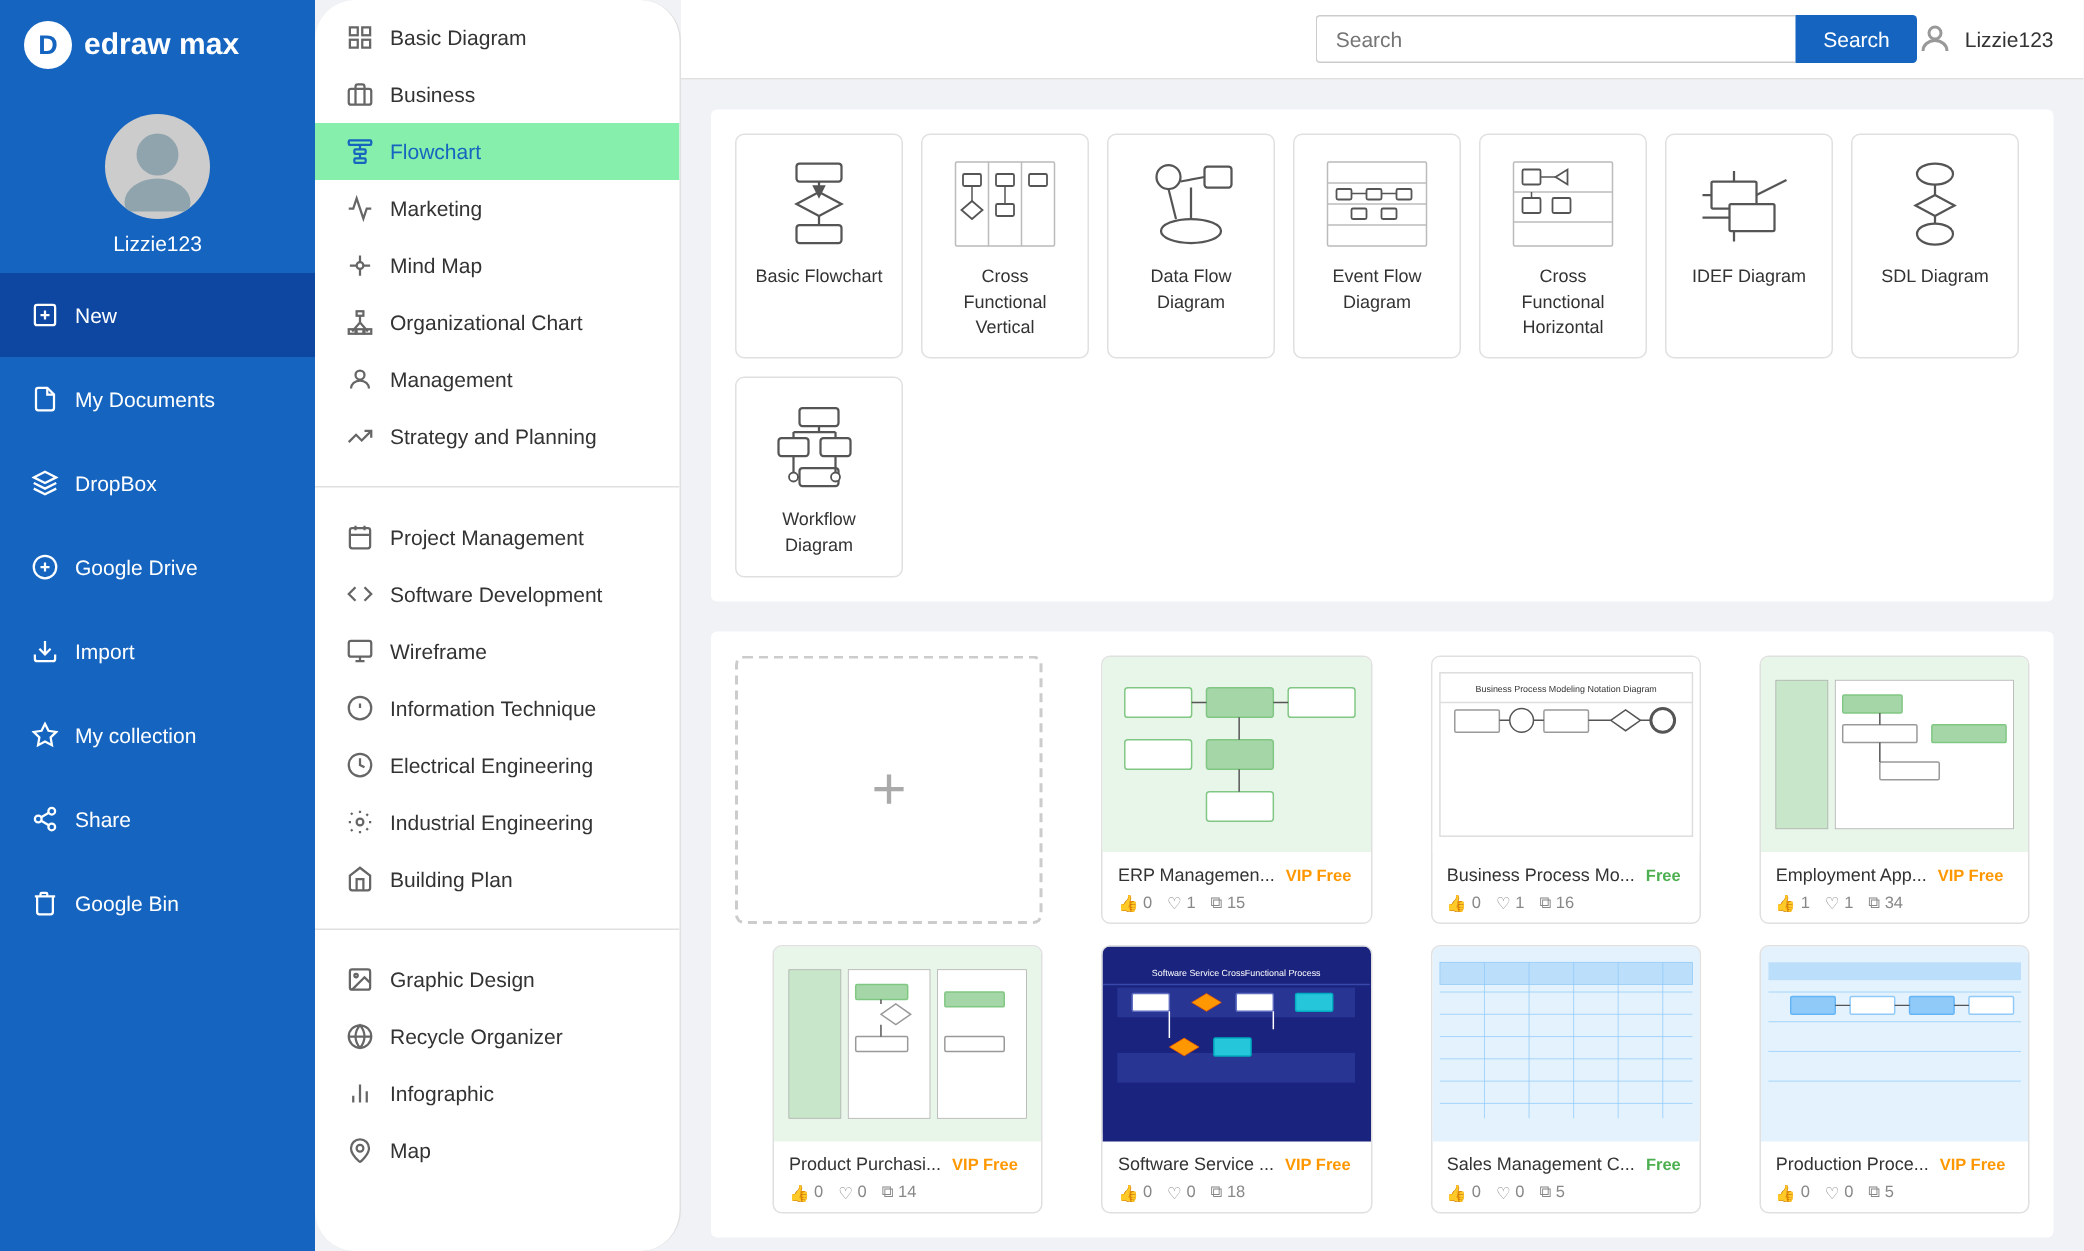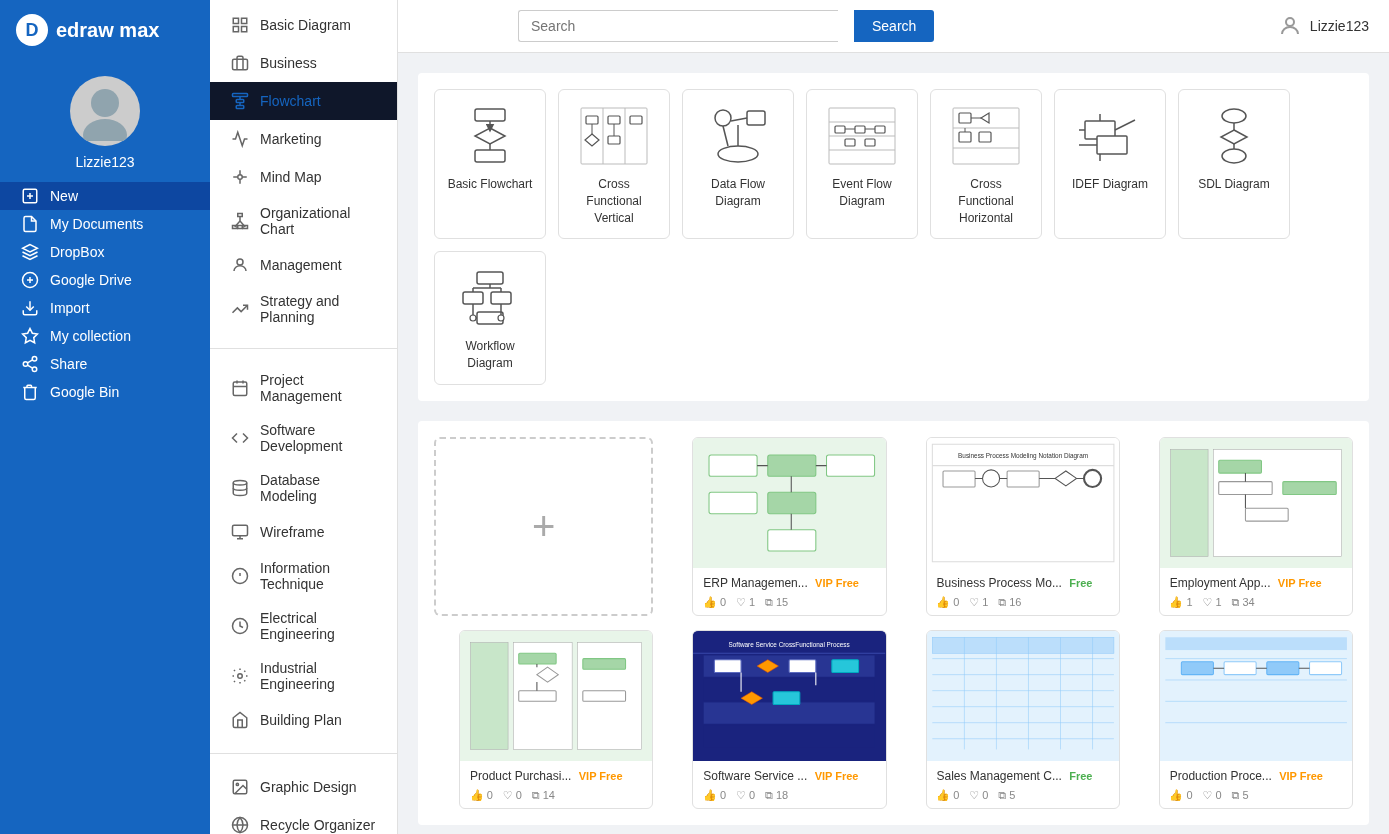--- a/index.html
+++ b/index.html
@@ -55,50 +55,51 @@
       overflow: hidden;
       margin-bottom: 8px;
     }
     .sidebar-avatar svg { width: 60px; height: 60px; }
     .sidebar-username { font-size: 14px; color: white; }
 
     .sidebar-nav-item {
       display: flex;
       align-items: center;
       gap: 10px;
-      padding: 4px 20px;
+      padding: 18px 20px;
       cursor: pointer;
       font-size: 14px;
       color: white;
     }
     .sidebar-nav-item.active { background: #0d47a1; }
     .sidebar-nav-icon { width: 20px; height: 20px; display: flex; align-items: center; justify-content: center; flex-shrink: 0; }
 
     
     .mid-sidebar {
-      width: 188px;
+      width: 244px;
       background: white;
       border-right: 1px solid #e0e0e0;
       overflow-y: auto;
       height: 100vh;
       flex-shrink: 0;
+      border-radius: 27px;
     }
     .mid-sidebar-section {
       padding: 6px 0;
     }
     .mid-sidebar-item {
       display: flex;
       align-items: center;
       gap: 10px;
       padding: 9px 20px;
       cursor: pointer;
       font-size: 14px;
       color: #333;
     }
-    .mid-sidebar-item.active { background: #0f172a; color: #1565c0; align-items: center; }
+    .mid-sidebar-item.active { background: #86efac; color: #1565c0; align-items: center; }
     .mid-sidebar-item .item-icon { width: 20px; height: 20px; display: flex; align-items: center; justify-content: center; color: #666; flex-shrink: 0; }
     .mid-sidebar-item.active .item-icon { color: #1565c0; }
     .mid-sidebar-divider { height: 1px; background: #e0e0e0; margin: 8px 0; }
 
     
     .main-content {
       flex: 1;
       overflow-y: auto;
       height: 100vh;
       display: flex;
@@ -108,23 +109,23 @@
       background: white;
       padding: 10px 20px;
       display: flex;
       align-items: center;
       justify-content: space-between;
       border-bottom: 1px solid #e0e0e0;
       flex-shrink: 0;
     }
     .search-bar {
       display: flex;
-      gap: 16px;
+      gap: 0;
       flex: 1;
-      justify-content: flex-start;
+      justify-content: flex-end;
     }
     .search-input {
       width: 320px;
       padding: 7px 12px;
       border: 1px solid #ccc;
       border-right: none;
       border-radius: 3px 0 0 3px;
       font-size: 14px;
       outline: none;
     }
@@ -444,30 +445,20 @@
       <span>Project Management</span>
     </div>
     <div class="mid-sidebar-item">
       <div class="item-icon">
         <svg width="18" height="18" viewBox="0 0 24 24" fill="none" stroke="currentColor" stroke-width="2">
             <polyline points="16 18 22 12 16 6"></polyline>
             <polyline points="8 6 2 12 8 18"></polyline>
           </svg>
       </div>
       <span>Software Development</span>
-    </div>
-    <div class="mid-sidebar-item">
-      <div class="item-icon">
-        <svg width="18" height="18" viewBox="0 0 24 24" fill="none" stroke="currentColor" stroke-width="2">
-            <ellipse cx="12" cy="5" rx="9" ry="3"></ellipse>
-            <path d="M21 12c0 1.66-4 3-9 3s-9-1.34-9-3"></path>
-            <path d="M3 5v14c0 1.66 4 3 9 3s9-1.34 9-3V5"></path>
-          </svg>
-      </div>
-      <span>Database Modeling</span>
     </div>
     <div class="mid-sidebar-item">
       <div class="item-icon">
         <svg width="18" height="18" viewBox="0 0 24 24" fill="none" stroke="currentColor" stroke-width="2">
             <rect x="2" y="3" width="20" height="14" rx="2"></rect>
             <line x1="8" y1="21" x2="16" y2="21"></line>
             <line x1="12" y1="17" x2="12" y2="21"></line>
           </svg>
       </div>
       <span>Wireframe</span>

